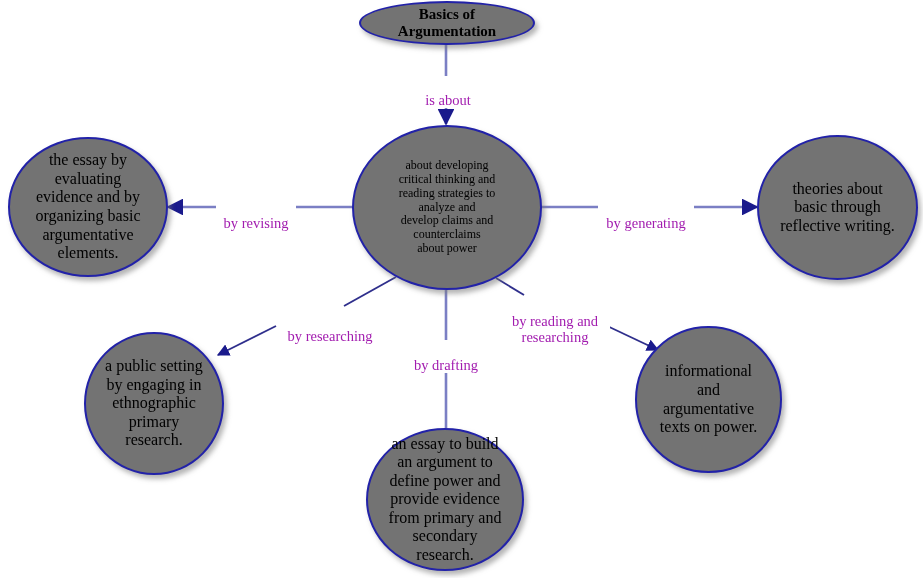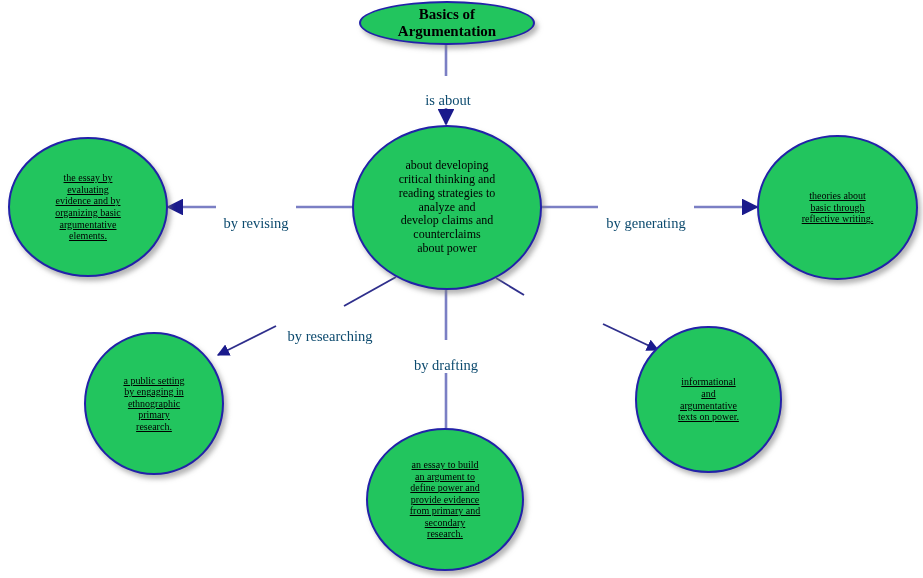--- a/index.html
+++ b/index.html
@@ -21,21 +21,21 @@
     position: absolute;
     left: 0;
     top: 0;
     width: 923px;
     height: 578px;
     pointer-events: none;
   }
   .node {
     position: absolute;
     box-sizing: border-box;
-    background: #22c55e;
+    background: #737373;
     border: 2px solid #2222a8;
     border-radius: 50%;
     display: flex;
     align-items: center;
     justify-content: center;
     text-align: center;
     color: #000000;
     box-shadow: 3px 4px 5px rgba(120,120,120,0.55);
     z-index: 2;
   }
@@ -47,26 +47,25 @@
   }
   .node.root {
     font-weight: bold;
     font-size: 15px;
     line-height: 1.12;
   }
   .node.center {
     font-size: 12px;
   }
   .node.leaf {
-    font-size: 10px;
-    text-decoration: underline;
+    font-size: 16px;
   }
   .edge-label {
     position: absolute;
-    color: #0c4a6e;
+    color: #a21caf;
     font-size: 14.5px;
     line-height: 1.12;
     text-align: center;
     background: #ffffff;
     white-space: pre-line;
     z-index: 3;
     padding: 0 2px;
   }
 </style>
 </head>
@@ -168,14 +167,18 @@
   </div>
 
   <div class="edge-label" style="left:278px; top:312px; width:100px;">
     <span>by researching</span>
   </div>
 
   <div class="edge-label" style="left:404px; top:341px; width:80px;">
     <span>by drafting</span>
   </div>
 
+  <div class="edge-label" style="left:500px; top:297px; width:106px;">
+    <span>by reading and
+researching</span>
+  </div>
 
 </div>
 
 </body></html>

